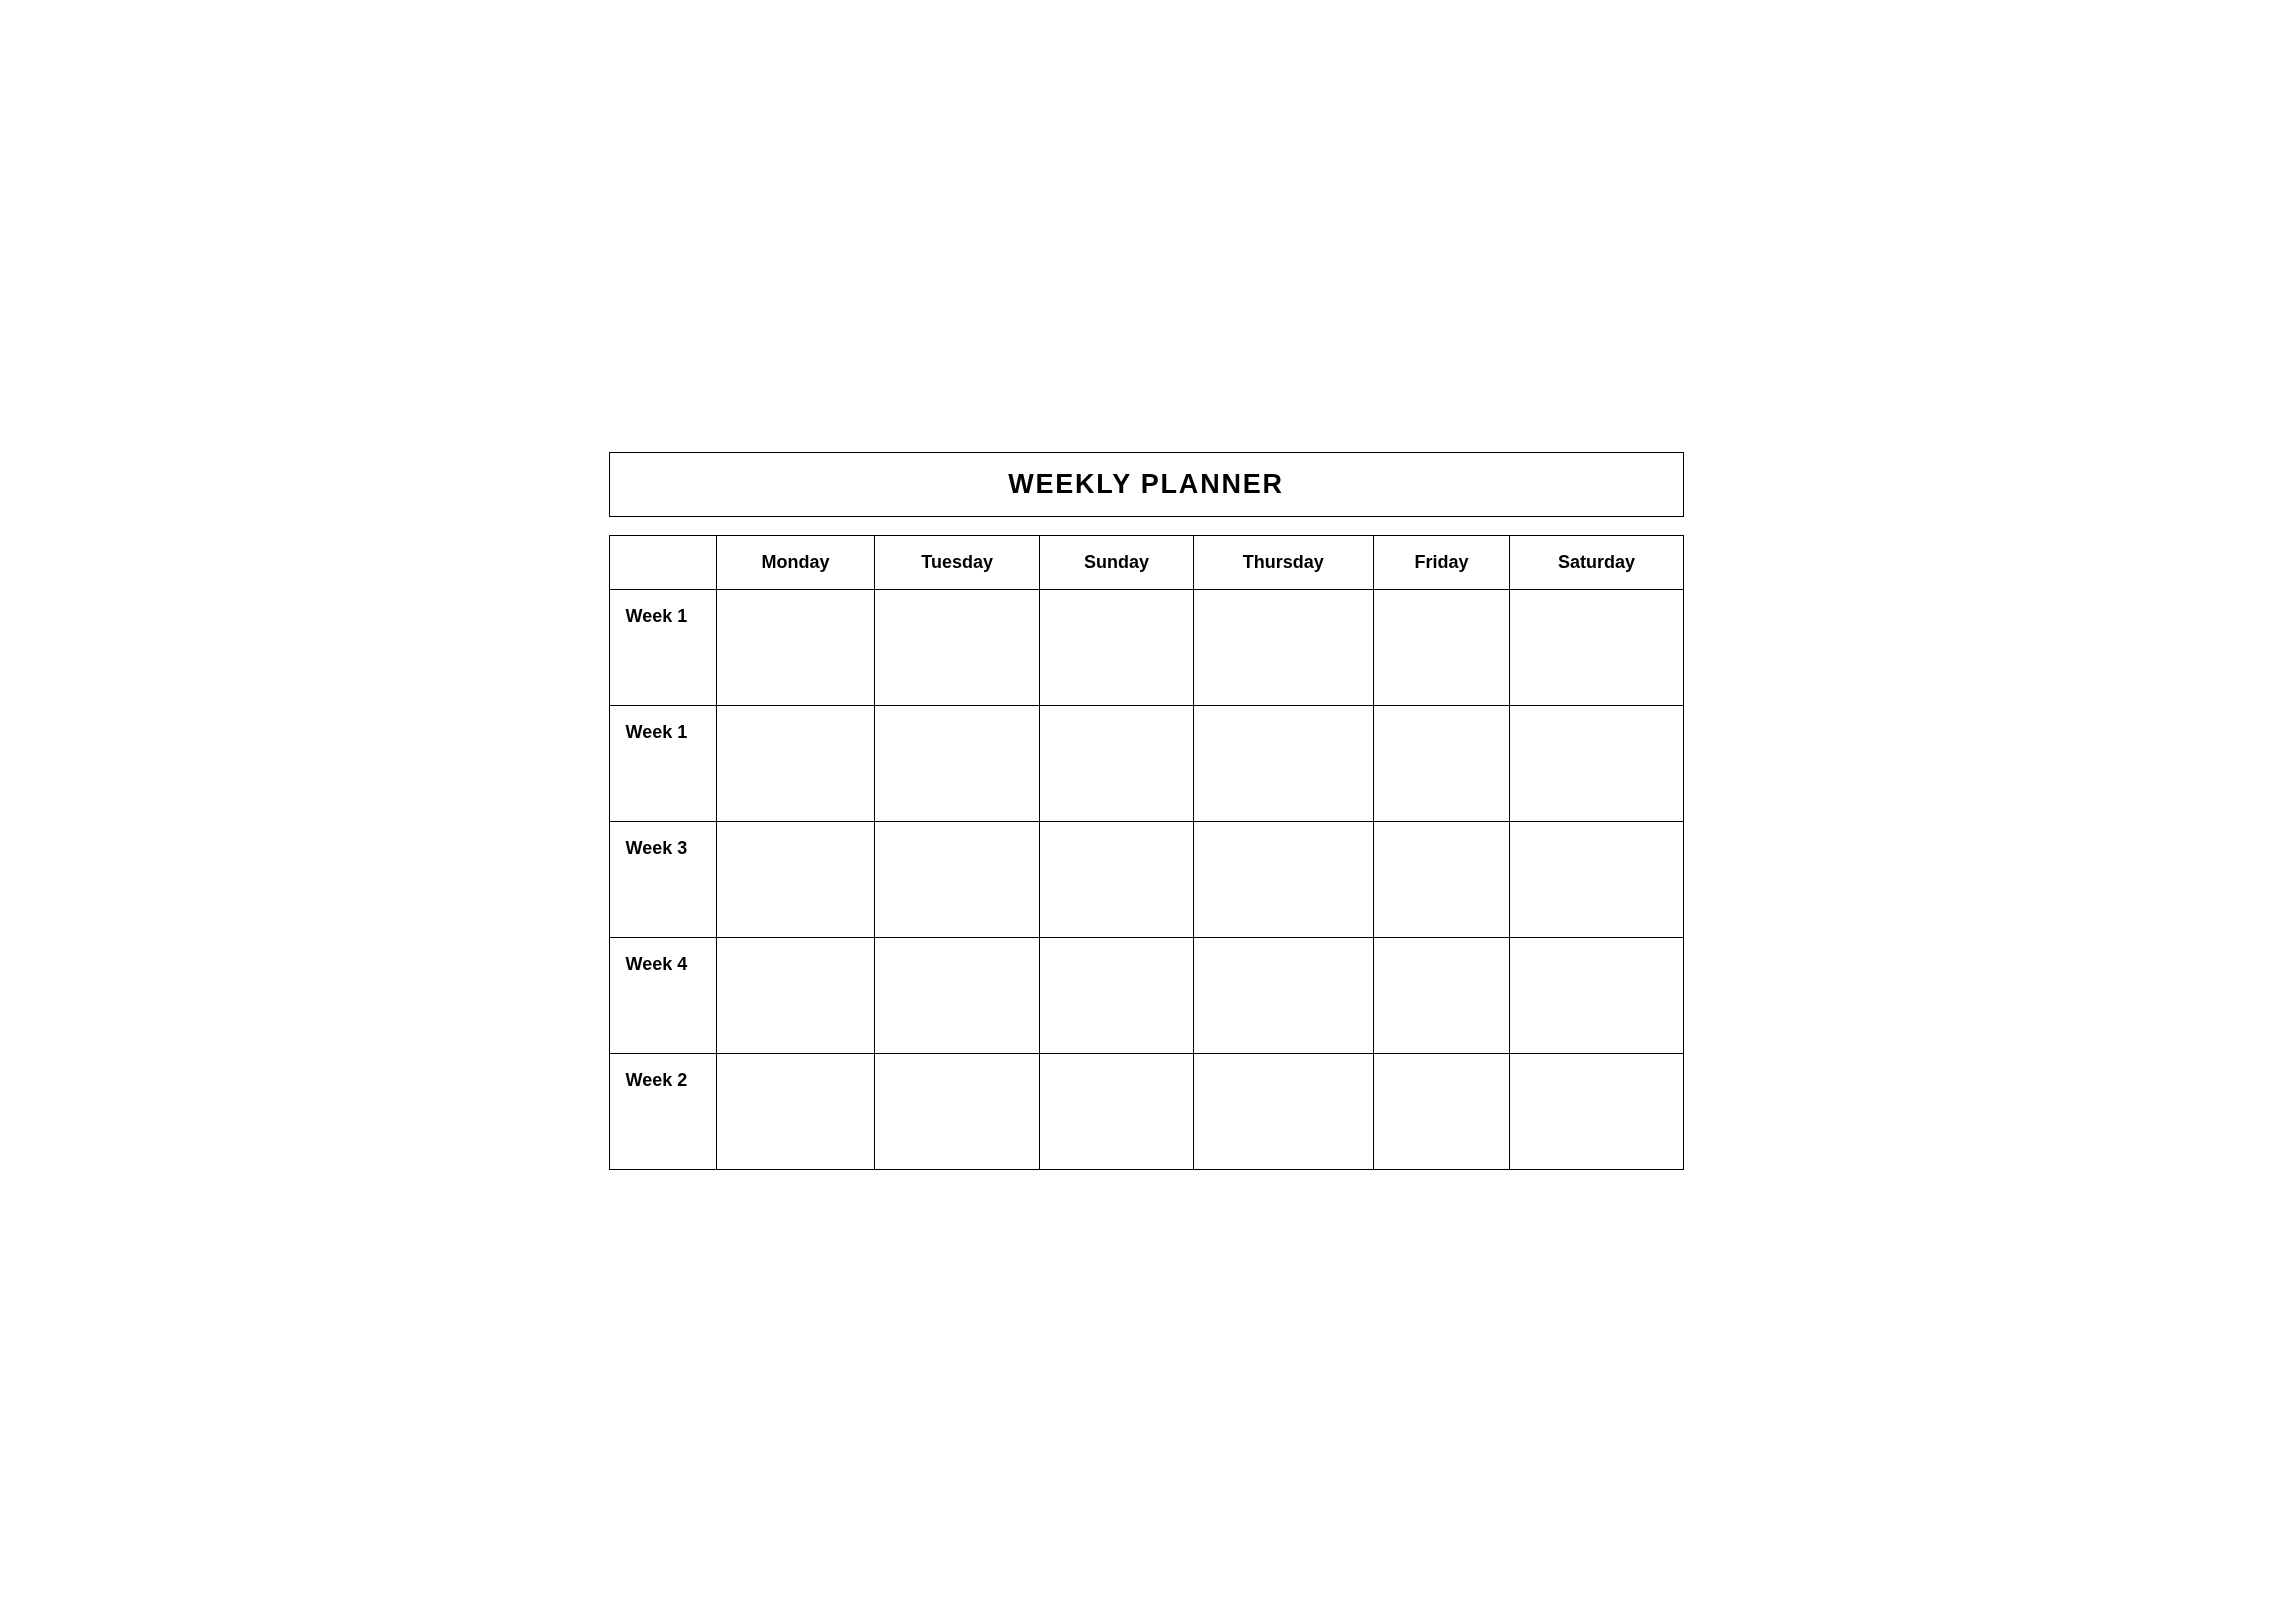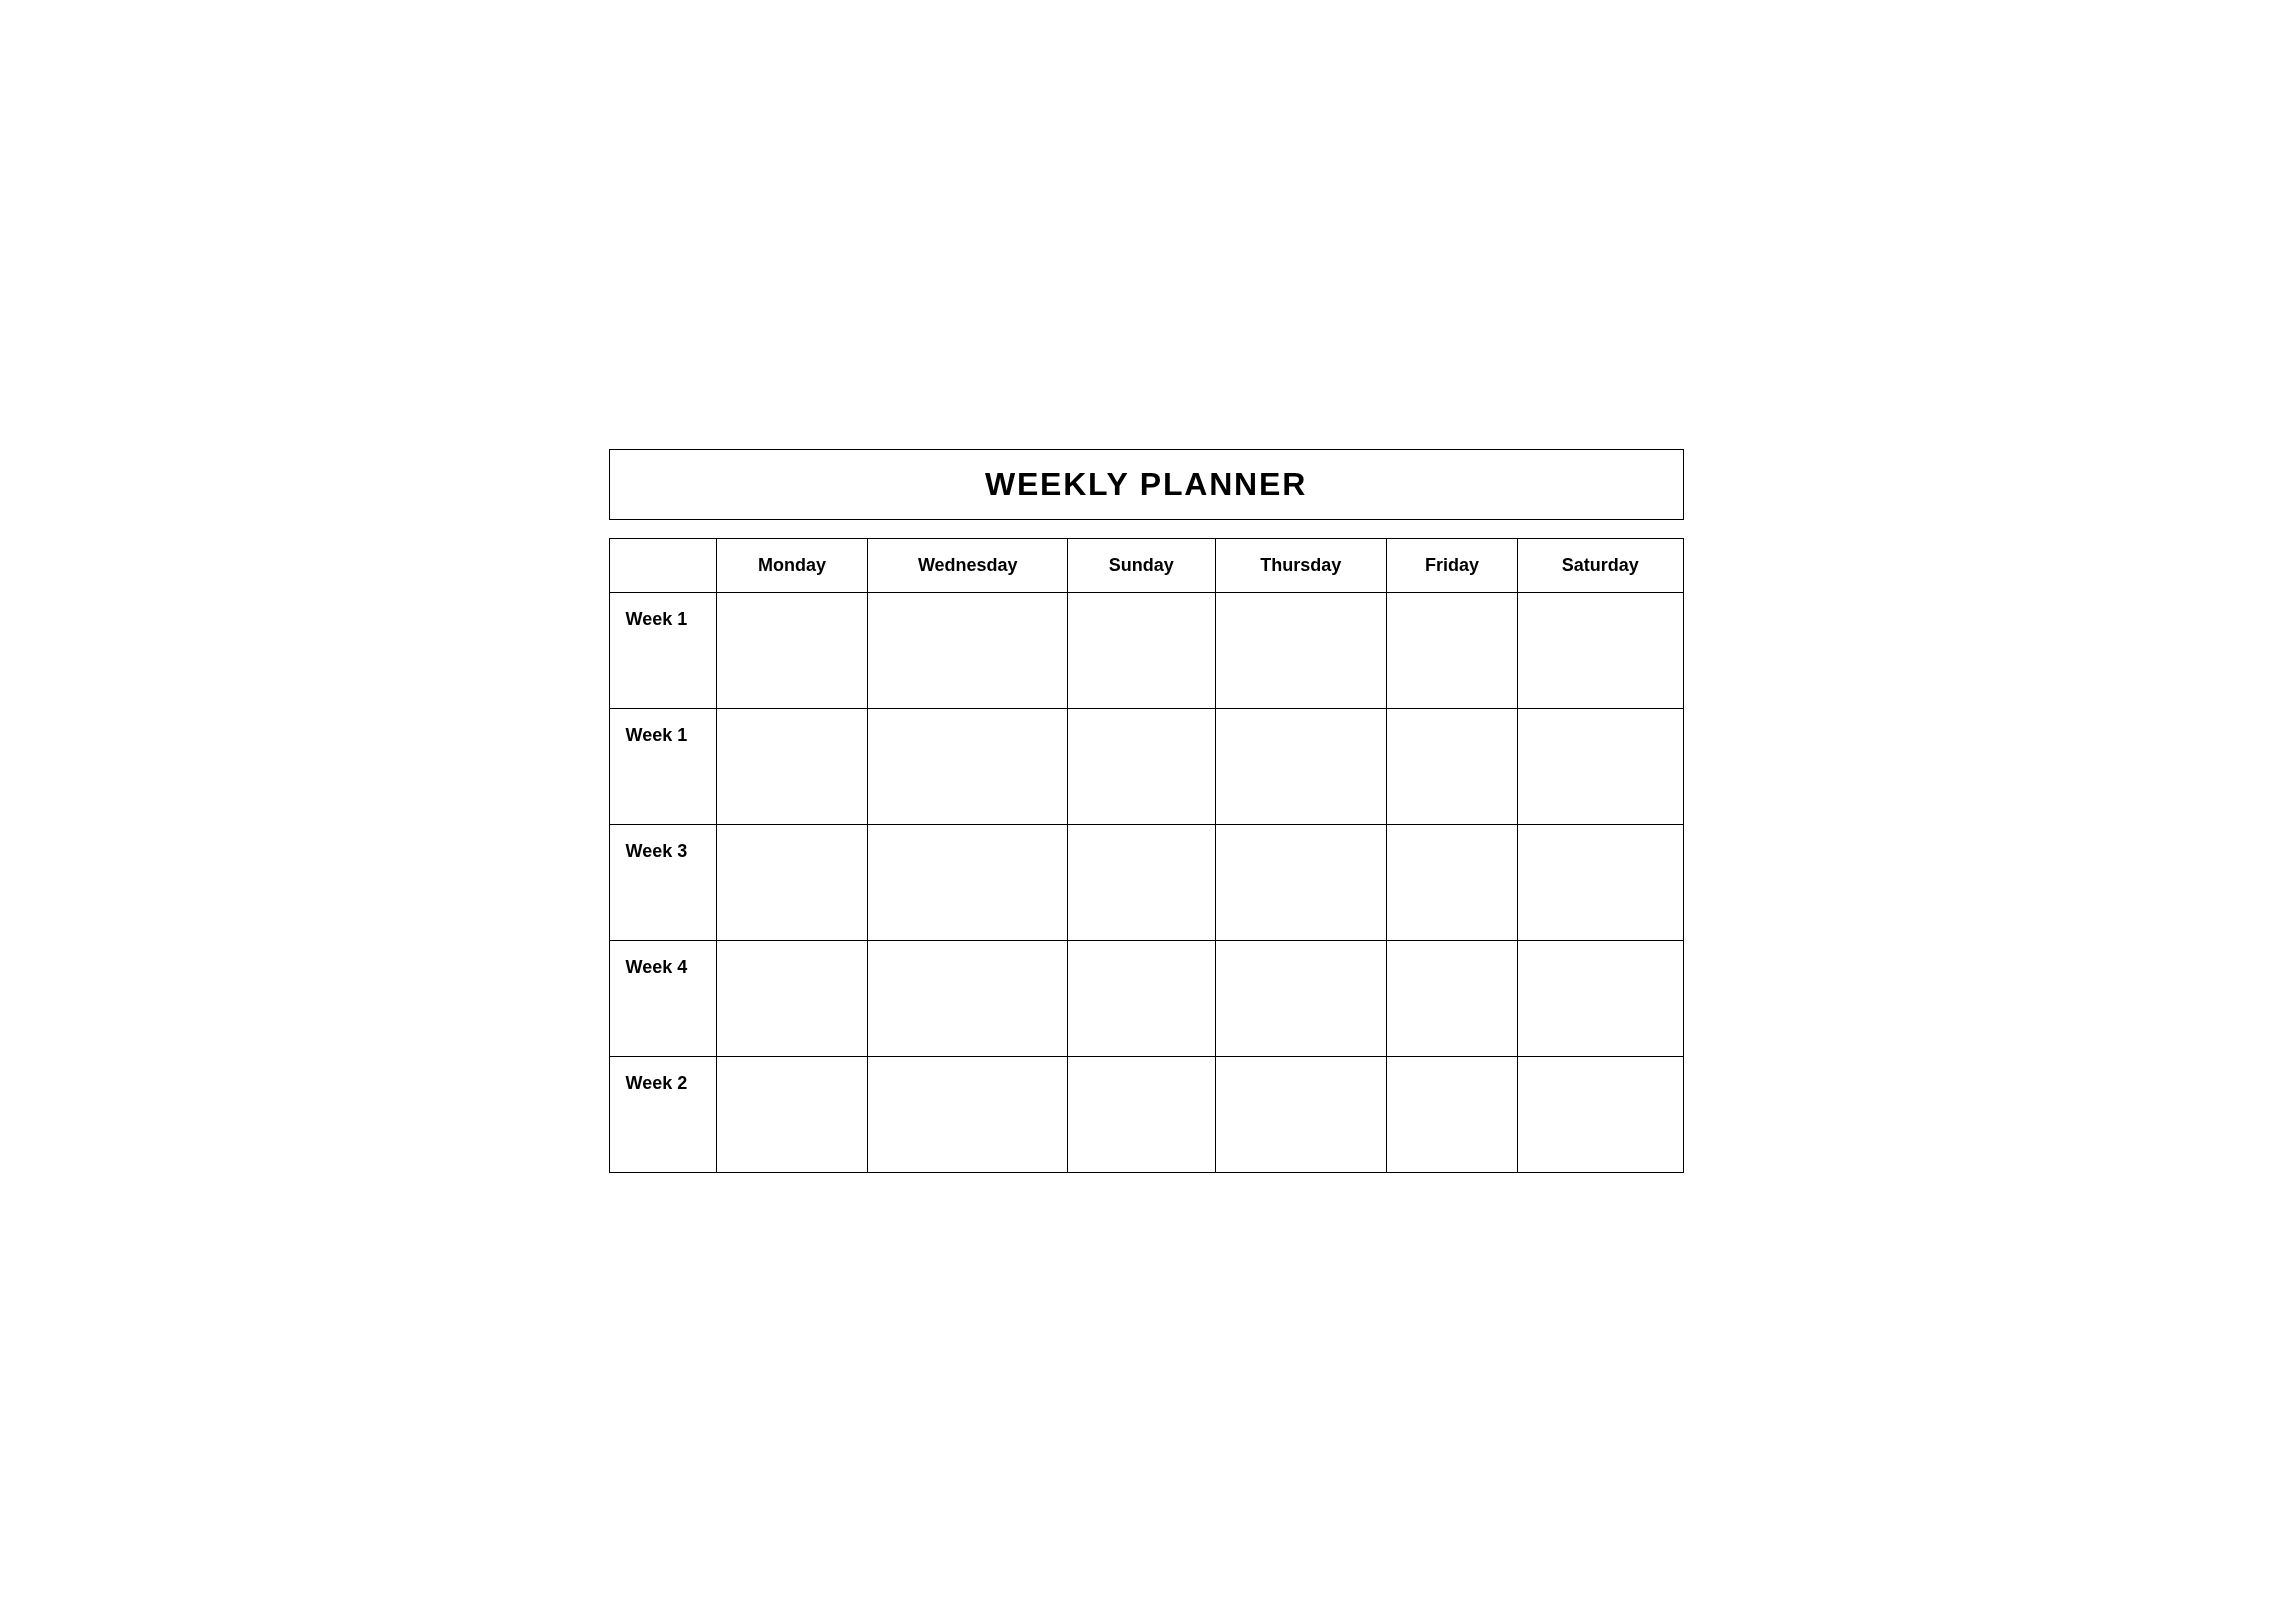--- a/index.html
+++ b/index.html
@@ -24,21 +24,21 @@
     }
 
     .planner-title-box {
       border: 1.8px solid #000000;
       text-align: center;
       padding: 16px 18px;
       margin-bottom: 18px;
     }
 
     .planner-title {
-      font-size: 32px;
+      font-size: 27px;
       font-weight: 900;
       letter-spacing: 1.8px;
       color: #000000;
     }
 
     .planner-table {
       width: 100%;
       border-collapse: collapse;
       border: 1.8px solid #000000;
     }
@@ -83,21 +83,21 @@
 
   <div class="planner-title-box">
     <span class="planner-title">WEEKLY PLANNER</span>
   </div>
 
   <table class="planner-table">
     <thead>
       <tr>
         <th class="empty-header header-cell"></th>
         <th class="header-cell">Monday</th>
-        <th class="header-cell">Wednesday</th>
+        <th class="header-cell">Tuesday</th>
         <th class="header-cell">Sunday</th>
         <th class="header-cell">Thursday</th>
         <th class="header-cell">Friday</th>
         <th class="header-cell">Saturday</th>
       </tr>
     </thead>
     <tbody id="planner-body">
     <tr>
           <td class="week-label-cell">Week 1</td>
           <td class="day-cell"></td>

